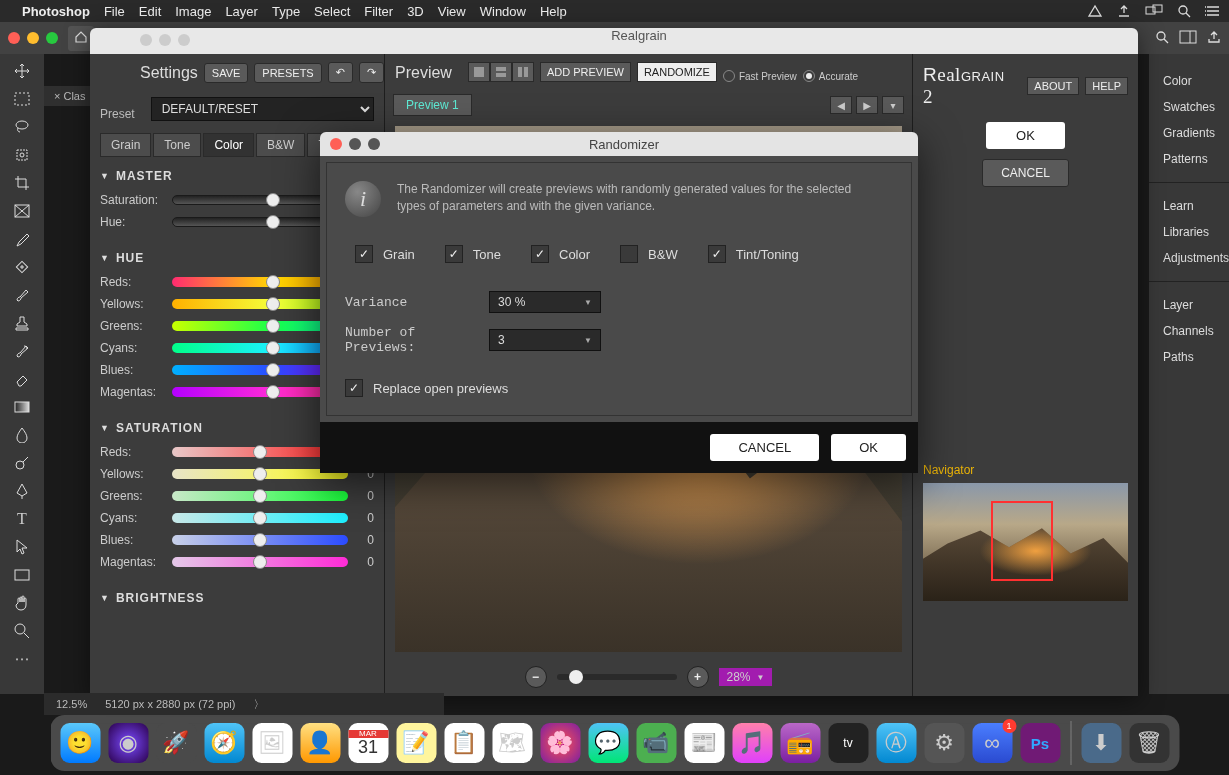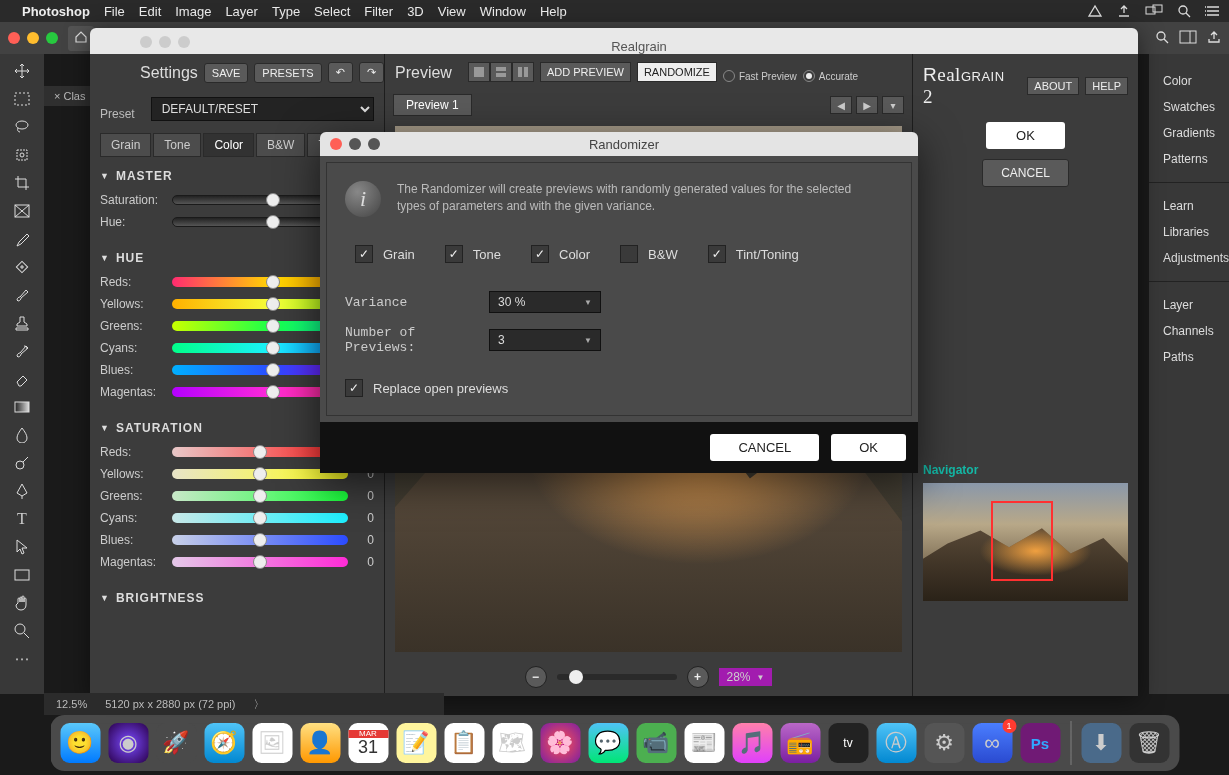--- a/index.html
+++ b/index.html
@@ -28,21 +28,21 @@
 .tab-clas{position:absolute; top:86px; left:44px; background:#2f2f2f; padding:4px 10px; font-size:11px; color:#bbb;}
 
 
 .rpanel{position:absolute; right:0; top:54px; width:80px; height:640px; background:#383838; padding:10px 0;}
 .rpanel .grp{padding:4px 14px;}
 .rpanel .item{color:#ddd; font-size:12px; padding:6px 0; display:block; font-weight:500;}
 .rpanel hr{border:none;border-top:1px solid #222;margin:6px 0;}
 
 
 .pluginwin{position:absolute; left:90px; top:28px; width:1048px; height:668px; background:#3c3c3c; border-radius:6px 6px 0 0; box-shadow:0 4px 24px rgba(0,0,0,.5);}
-.pluginwin .titlebar{height:26px; background:#e8e8e8; display:flex; align-items:flex-end; border-radius:6px 6px 0 0;padding-left:40px;}
+.pluginwin .titlebar{height:26px; background:#e8e8e8; display:flex; align-items:flex-start; border-radius:6px 6px 0 0;padding-left:40px;}
 .pluginwin .titlebar .tl{background:#ccc;}
 .pluginwin .titlebar .title{flex:1; text-align:center; color:#555; font-size:13px;}
 .pluginwin .body{display:flex; height:642px; background:#3c3c3c;}
 
 
 .settings{width:295px; border-right:1px solid #1e1e1e; background:#3c3c3c; display:flex; flex-direction:column;}
 .settings .hdr{display:flex; align-items:center; padding:8px 10px; gap:6px;margin-left:40px;}
 .settings .hdr .ttl{font-size:16px; color:#ddd; flex:1;}
 .sbtn{background:#5a5a5a; color:#eee; font-size:11px; padding:3px 7px; border:1px solid #2a2a2a; border-radius:3px;}
 .presetrow{display:flex; align-items:flex-end; padding:6px 10px; gap:16px;}
@@ -79,42 +79,42 @@
 .preview .hdr{display:flex; align-items:flex-end; padding:8px 10px; gap:6px; flex-wrap:wrap;}
 .preview .hdr .ttl{font-size:16px; color:#ddd; margin-right:10px;}
 .layoutbtns{display:flex;}
 .lb{width:22px;height:20px;background:#5a5a5a;border:1px solid #2a2a2a;display:flex;align-items:center;justify-content:center;}
 .pbtn{background:#5a5a5a; color:#eee; font-size:11px; padding:3px 6px; border:1px solid #2a2a2a; white-space:nowrap;}
 .pbtn.active{background:#eee; color:#222;}
 .radio{display:flex;align-items:center;gap:4px;font-size:10px;color:#ccc;}
 .radioc{width:12px;height:12px;border-radius:50%;border:1px solid #888;display:inline-flex;align-items:center;justify-content:center;}
 .radioc.on::after{content:"";width:6px;height:6px;background:#eee;border-radius:50%;}
 .ptabs{display:flex; align-items:center; padding:4px 8px; gap:4px;}
-.ptab{background:#5a5a5a; padding:3px 12px; font-size:12px; color:#ffffff; border:1px solid #2a2a2a;}
+.ptab{background:#5a5a5a; padding:3px 12px; font-size:12px; color:#5eead4; border:1px solid #2a2a2a;}
 .navbtn{width:22px;height:18px;background:#5a5a5a;border:1px solid #2a2a2a;display:flex;align-items:center;justify-content:center;color:#ccc;font-size:10px;}
 .ptabs .spacer{flex:1;}
 .imgarea{flex:1; margin:6px 10px; background:linear-gradient(180deg,#a59a88 0%,#c0b4a0 30%,#4a4438 60%,#2d2a22 100%); position:relative; overflow:hidden;}
 .mountain{position:absolute; bottom:0; left:0; right:0; height:55%; background:
   radial-gradient(ellipse at 60% 30%, #e8a050 0%, transparent 40%),
   linear-gradient(180deg,#6b5a48 0%,#3a3228 100%);
   clip-path:polygon(0 100%,0 50%,10% 30%,25% 10%,40% 35%,55% 5%,70% 40%,85% 20%,100% 55%,100% 100%);}
 .zoombar{display:flex;align-items:center;justify-content:center;gap:10px;padding:8px;}
 .zb{width:22px;height:22px;border-radius:50%;background:#5a5a5a;border:1px solid #222;display:flex;align-items:center;justify-content:center;color:#eee;font-weight:bold;}
 .zslider{width:120px;height:6px;background:#2a2a2a;border-radius:3px;position:relative;}
 .zslider .zt{position:absolute;left:10%;top:-4px;width:14px;height:14px;background:#eee;border-radius:50%;}
 .zval{background:#a21caf;padding:2px 8px;font-size:12px;display:flex;align-items:center;gap:6px;}
 
 
 .ract{width:225px;padding:10px;}
 .brand{font-family:Georgia,serif;font-size:19px;color:#eee;font-weight:normal;letter-spacing:.5px;}
 .brandrow{display:flex;align-items:center;gap:6px;margin-bottom:14px;}
 .linkbtn{background:#5a5a5a;color:#eee;font-size:11px;padding:2px 6px;border:1px solid #2a2a2a;}
 .okbtn{background:#fff;color:#222;padding:6px 30px;font-size:13px;border:none;border-radius:3px;margin-bottom:10px;}
 .cancelbtn{background:#5a5a5a;color:#eee;padding:6px 18px;font-size:12px;border:1px solid #2a2a2a;border-radius:3px;}
-.navtitle{color:#14b8a6;font-size:12px;padding:6px 0;font-weight:bold;}
+.navtitle{color:#eab308;font-size:12px;padding:6px 0;}
 .navthumb{width:205px;height:118px;background:linear-gradient(180deg,#8a98aa 0%,#b8a888 35%,#4a3a28 100%);position:relative;}
 .navthumb .pk{position:absolute;bottom:0;left:0;right:0;height:65%;background:
   radial-gradient(ellipse at 55% 35%, #f0a040 0%, transparent 35%),
   linear-gradient(180deg,#5a4a38,#2a2218);
   clip-path:polygon(0 100%,0 45%,12% 25%,28% 8%,42% 30%,58% 5%,72% 38%,88% 18%,100% 50%,100% 100%);}
 .navbox{position:absolute;border:2px solid #ff3030;}
 
 
 .modal{position:absolute; left:320px; top:132px; width:598px; background:#4a4a4a; box-shadow:0 10px 40px rgba(0,0,0,.6); border-radius:6px 6px 0 0;}
 .modal .mtitle{height:24px;background:#e4e4e4;display:flex;align-items:center;border-radius:6px 6px 0 0;}

